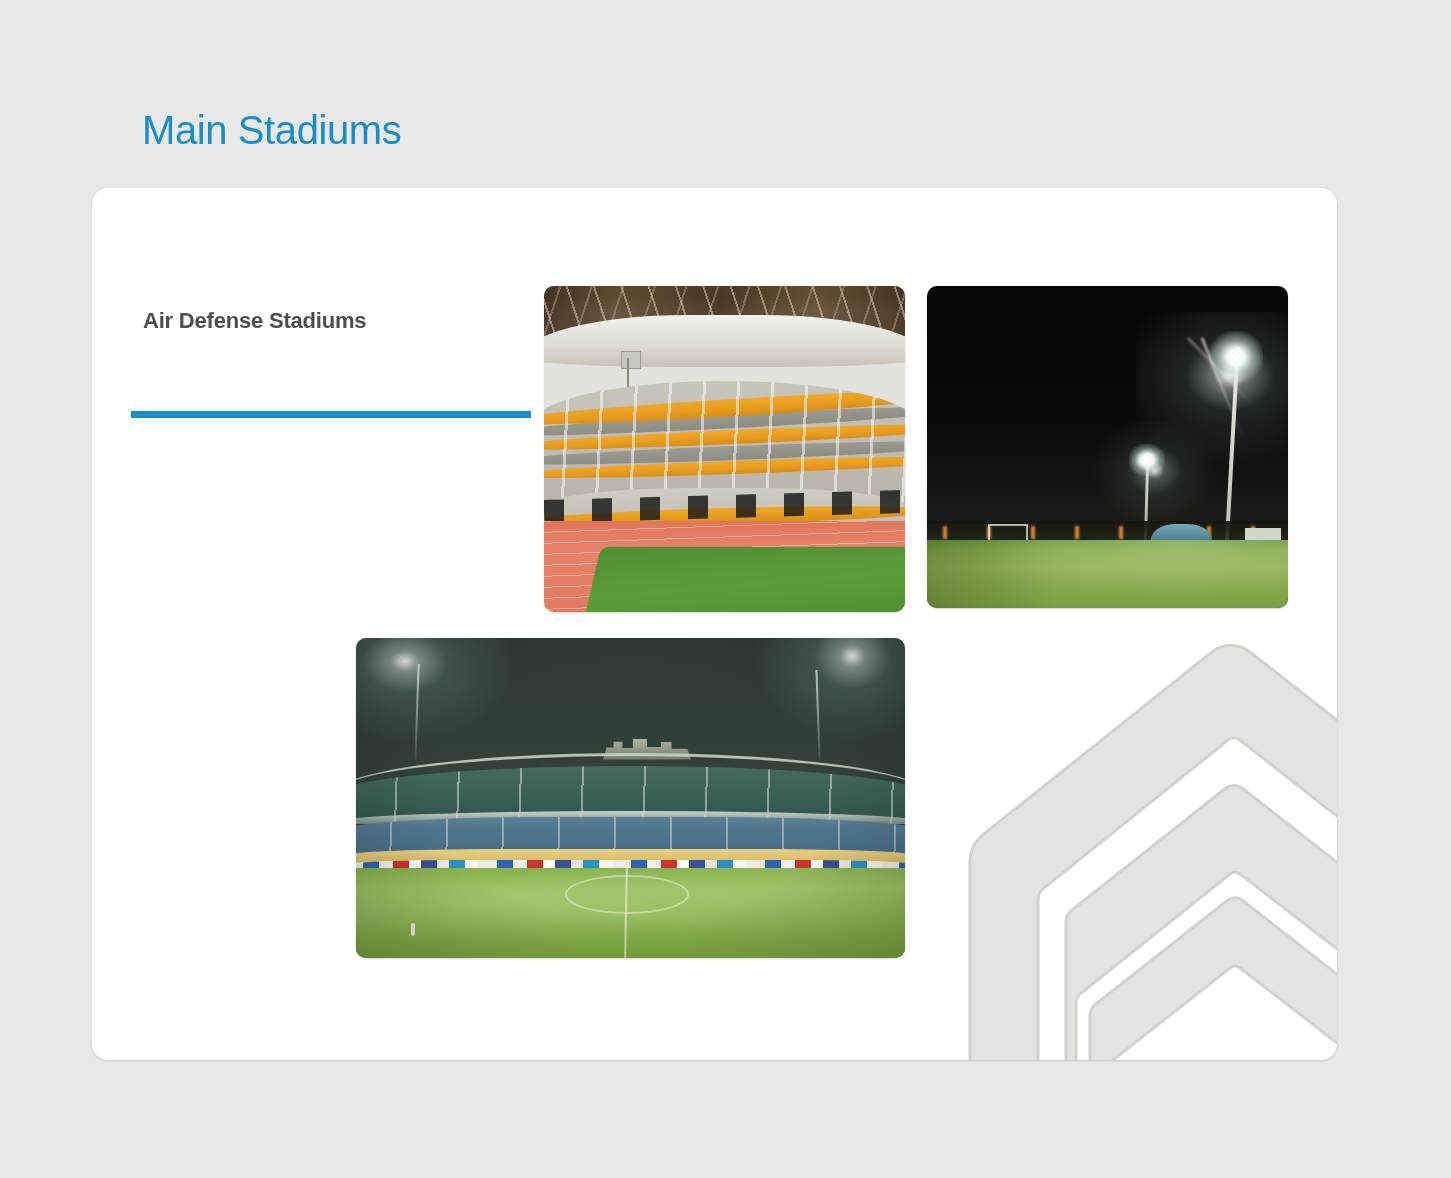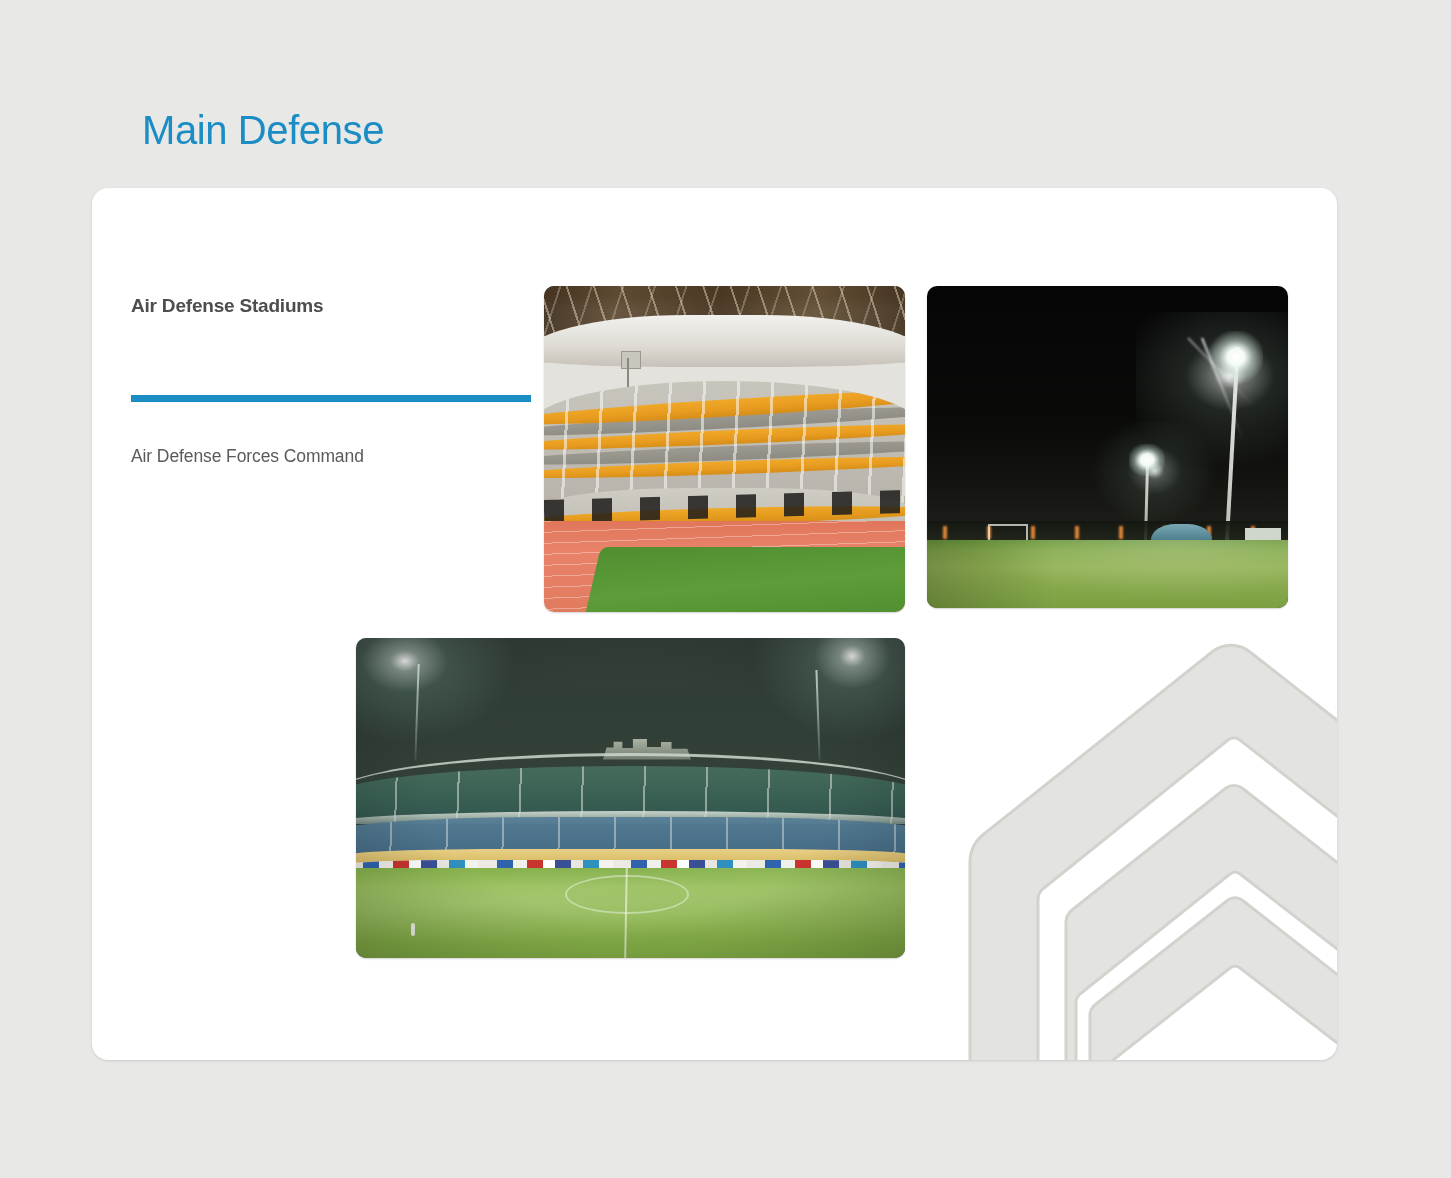--- a/index.html
+++ b/index.html
@@ -55,26 +55,26 @@
 
   
   .text-col {
     position: absolute;
     left: 131px;
     top: 293px;
     width: 400px;
     z-index: 4;
   }
   .project-heading {
-    font-size: 19px;
+    font-size: 22px;
     font-weight: bold;
     line-height: 1.42;
     color: #4d4d4d;
     letter-spacing: -0.2px;
-    margin: 0;
+    margin: 12px;
   }
   .project-heading .line2 { display: block; }
 
   .divider {
     width: 400px;
     height: 7px;
     background: #1a8dc4;
     margin-top: 75px;
   }
 
@@ -387,33 +387,32 @@
     border-radius: 2px;
   }
   .p3-vig {
     position: absolute; inset: 0;
     background: radial-gradient(ellipse at 50% 50%, rgba(0,0,0,0) 52%, rgba(0,0,0,0.22) 100%);
   }
 </style>
 </head>
 <body>
 
-<div class="slide-title">Main Defense</div>
+<div class="slide-title">Main Stadiums</div>
 
 <div class="content-card">
 
   <div class="text-col" style="position:absolute;left:39px;top:105px;">
     <div class="project-heading">
       <span>Air Defense Stadiums</span>
     </div>
 
     <div class="divider"></div>
 
     <div class="authority-block">
-      <p class="authority-value">Air Defense Forces Command</p>
     </div>
   </div>
 
   <div class="watermark" style="left:848px; top:424px;">
     <svg width="460" height="470" viewBox="0 0 460 470" xmlns="http://www.w3.org/2000/svg">
       <g fill="#e3e3e0" stroke="#d2d2ce" stroke-width="3" stroke-linejoin="round">
 
         <path d="M 30 250
                  A 36 36 0 0 1 44 222
                  L 272 40

